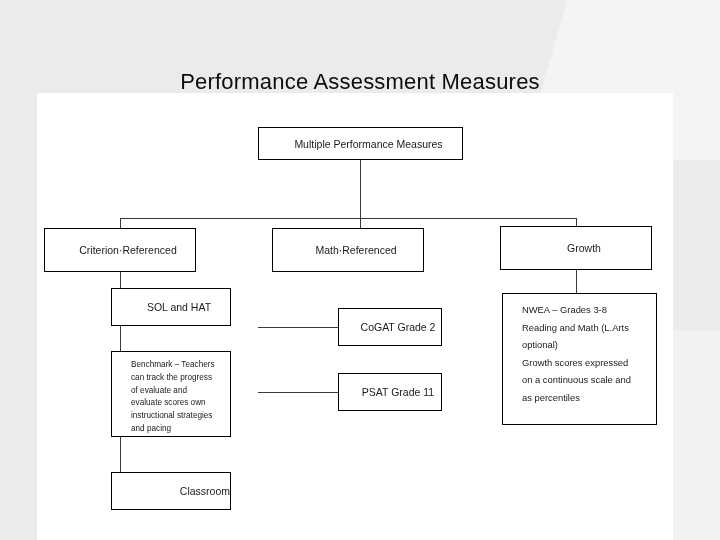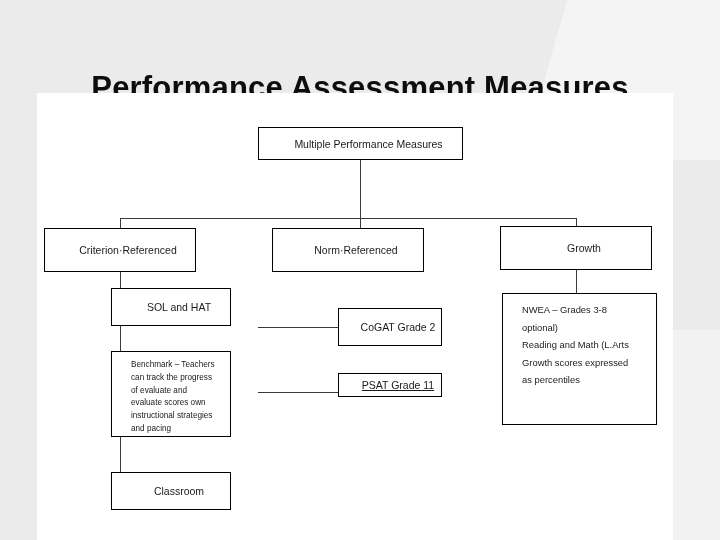--- a/index.html
+++ b/index.html
@@ -44,25 +44,25 @@
     transform: skewX(-13deg);
   }
 
   
   #title {
     position: absolute;
     left: 0;
     top: 47px;
     width: 720px;
     text-align: center;
-    font-size: 31px;
+    font-size: 22px;
     line-height: 40px;
     color: #0d0d0d;
     letter-spacing: 0.2px;
-    font-weight: bold;
+    font-weight: normal;
     white-space: nowrap;
   }
 
   
   #canvas {
     position: absolute;
     left: 37px;
     top: 93px;
     width: 636px;
     height: 447px;
@@ -104,24 +104,24 @@
 
   
   #n-root       { left: 221px; top: 34px;  width: 205px; height: 33px; font-size: 10.5px; }
 
   #n-criterion  { left: 7px;   top: 135px; width: 152px; height: 44px; font-size: 10.5px; justify-content: center; }
   #n-norm       { left: 235px; top: 135px; width: 152px; height: 44px; font-size: 10.5px; }
   #n-growth     { left: 463px; top: 133px; width: 152px; height: 44px; font-size: 10.5px; }
 
   #n-sol        { left: 74px;  top: 195px; width: 120px; height: 38px; font-size: 10.5px; }
   #n-benchmark  { left: 74px;  top: 258px; width: 120px; height: 86px; font-size: 8.2px;  line-height: 12.8px; }
-  #n-classroom  { left: 74px;  top: 379px; width: 120px; height: 38px; font-size: 10.5px; }
+  #n-classroom  { left: 74px;  top: 379px; width: 120px; height: 38px; font-size: 10.5px; justify-content: flex-end; }
 
   #n-cogat      { left: 301px; top: 215px; width: 104px; height: 38px; font-size: 10.5px; }
-  #n-psat       { left: 301px; top: 280px; width: 104px; height: 24px; font-size: 10.5px; text-decoration: underline; }
+  #n-psat       { left: 301px; top: 280px; width: 104px; height: 38px; font-size: 10.5px; }
 
   #n-nwea       { left: 465px; top: 200px; width: 155px; height: 132px; font-size: 9.4px; line-height: 17.5px; }
   #n-nwea .line { margin-bottom: 0; }
   #n-nwea .gap  { height: 9px; }
 
   
   #c-root-down   { left: 323px; top: 67px;  height: 58px; }
   #c-bus         { left: 83px;  top: 125px; width: 456px; }
   #c-bus-left    { left: 83px;  top: 125px; height: 11px; }
   #c-bus-mid     { left: 323px; top: 125px; height: 11px; }
@@ -165,21 +165,21 @@
     <div class="vline" id="c-growth-down"></div>
 
     <div class="node centered" id="n-root">
       <span class="label">Multiple Performance Measures</span>
     </div>
 
     <div class="node centered" id="n-criterion">
       <span class="label">Criterion·Referenced</span>
     </div>
     <div class="node centered" id="n-norm">
-      <span class="label">Norm·Referenced</span>
+      <span class="label">Math·Referenced</span>
     </div>
     <div class="node centered" id="n-sol">
       <span class="label">SOL and HAT</span>
     </div>
 
     <div class="node centered" id="n-growth">
       <span class="label">Growth</span>
     </div>
 
     <div class="node texty" id="n-benchmark">
@@ -198,21 +198,22 @@
     <div class="node centered" id="n-cogat">
       <span class="label">CoGAT Grade 2</span>
     </div>
     <div class="node centered" id="n-psat">
       <span class="label">PSAT Grade 11</span>
     </div>
 
     <div class="node texty" id="n-nwea">
       <span class="line">NWEA – Grades 3-8</span>
       <span class="gap"></span>
+      <span class="line">Reading and Math (L.Arts</span>
       <span class="line">optional)</span>
-      <span class="line">Reading and Math (L.Arts</span>
       <span class="gap"></span>
       <span class="line">Growth scores expressed</span>
+      <span class="line">on a continuous scale and</span>
       <span class="line">as percentiles</span>
     </div>
 
   </div>
 </div>
 
 </body></html>

